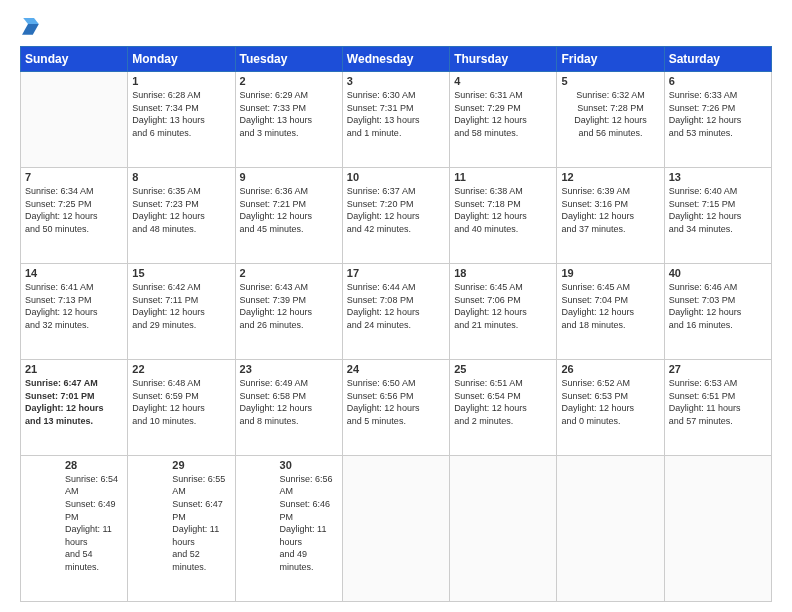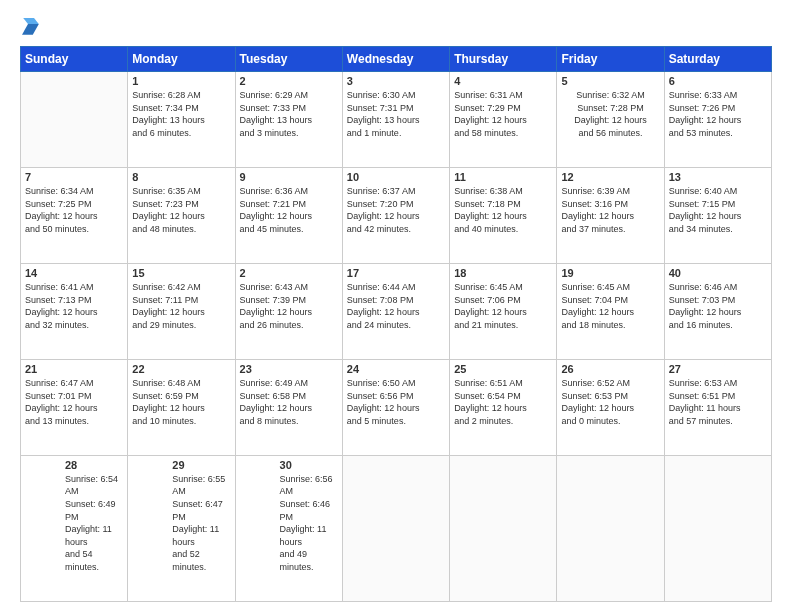--- a/index.html
+++ b/index.html
@@ -275,21 +275,21 @@
             <span class="day-num">40</span>
             <div class="day-info" style="white-space: pre-line;">Sunrise: 6:46 AM
 Sunset: 7:03 PM
 Daylight: 12 hours
 and 16 minutes.</div>
           </td>
         </tr>
         <tr>
           <td>
             <span class="day-num">21</span>
-            <div class="day-info" style="white-space: pre-line;">Sunrise: 6:47 AM
+            <div class="day-info" style="white-space: pre-line; font-weight: bold;">Sunrise: 6:47 AM
 Sunset: 7:01 PM
 Daylight: 12 hours
 and 13 minutes.</div>
           </td>
           <td>
             <span class="day-num">22</span>
             <div class="day-info" style="white-space: pre-line;">Sunrise: 6:48 AM
 Sunset: 6:59 PM
 Daylight: 12 hours
 and 10 minutes.</div>

